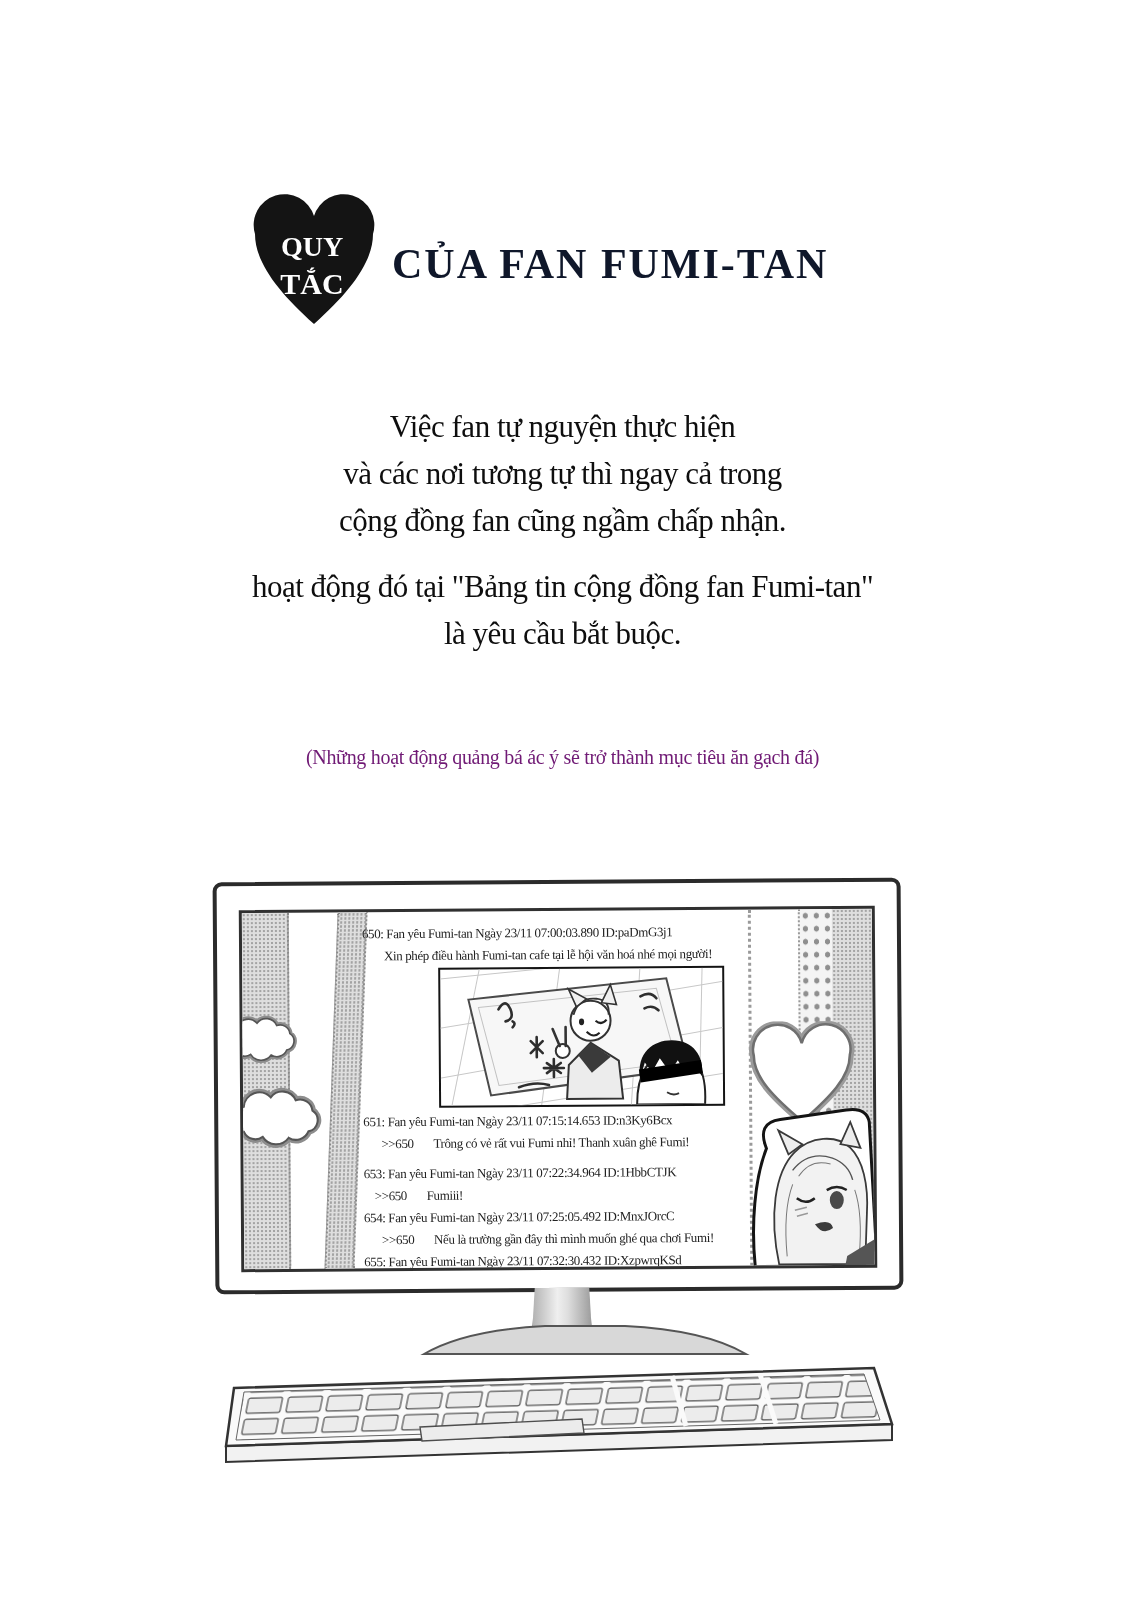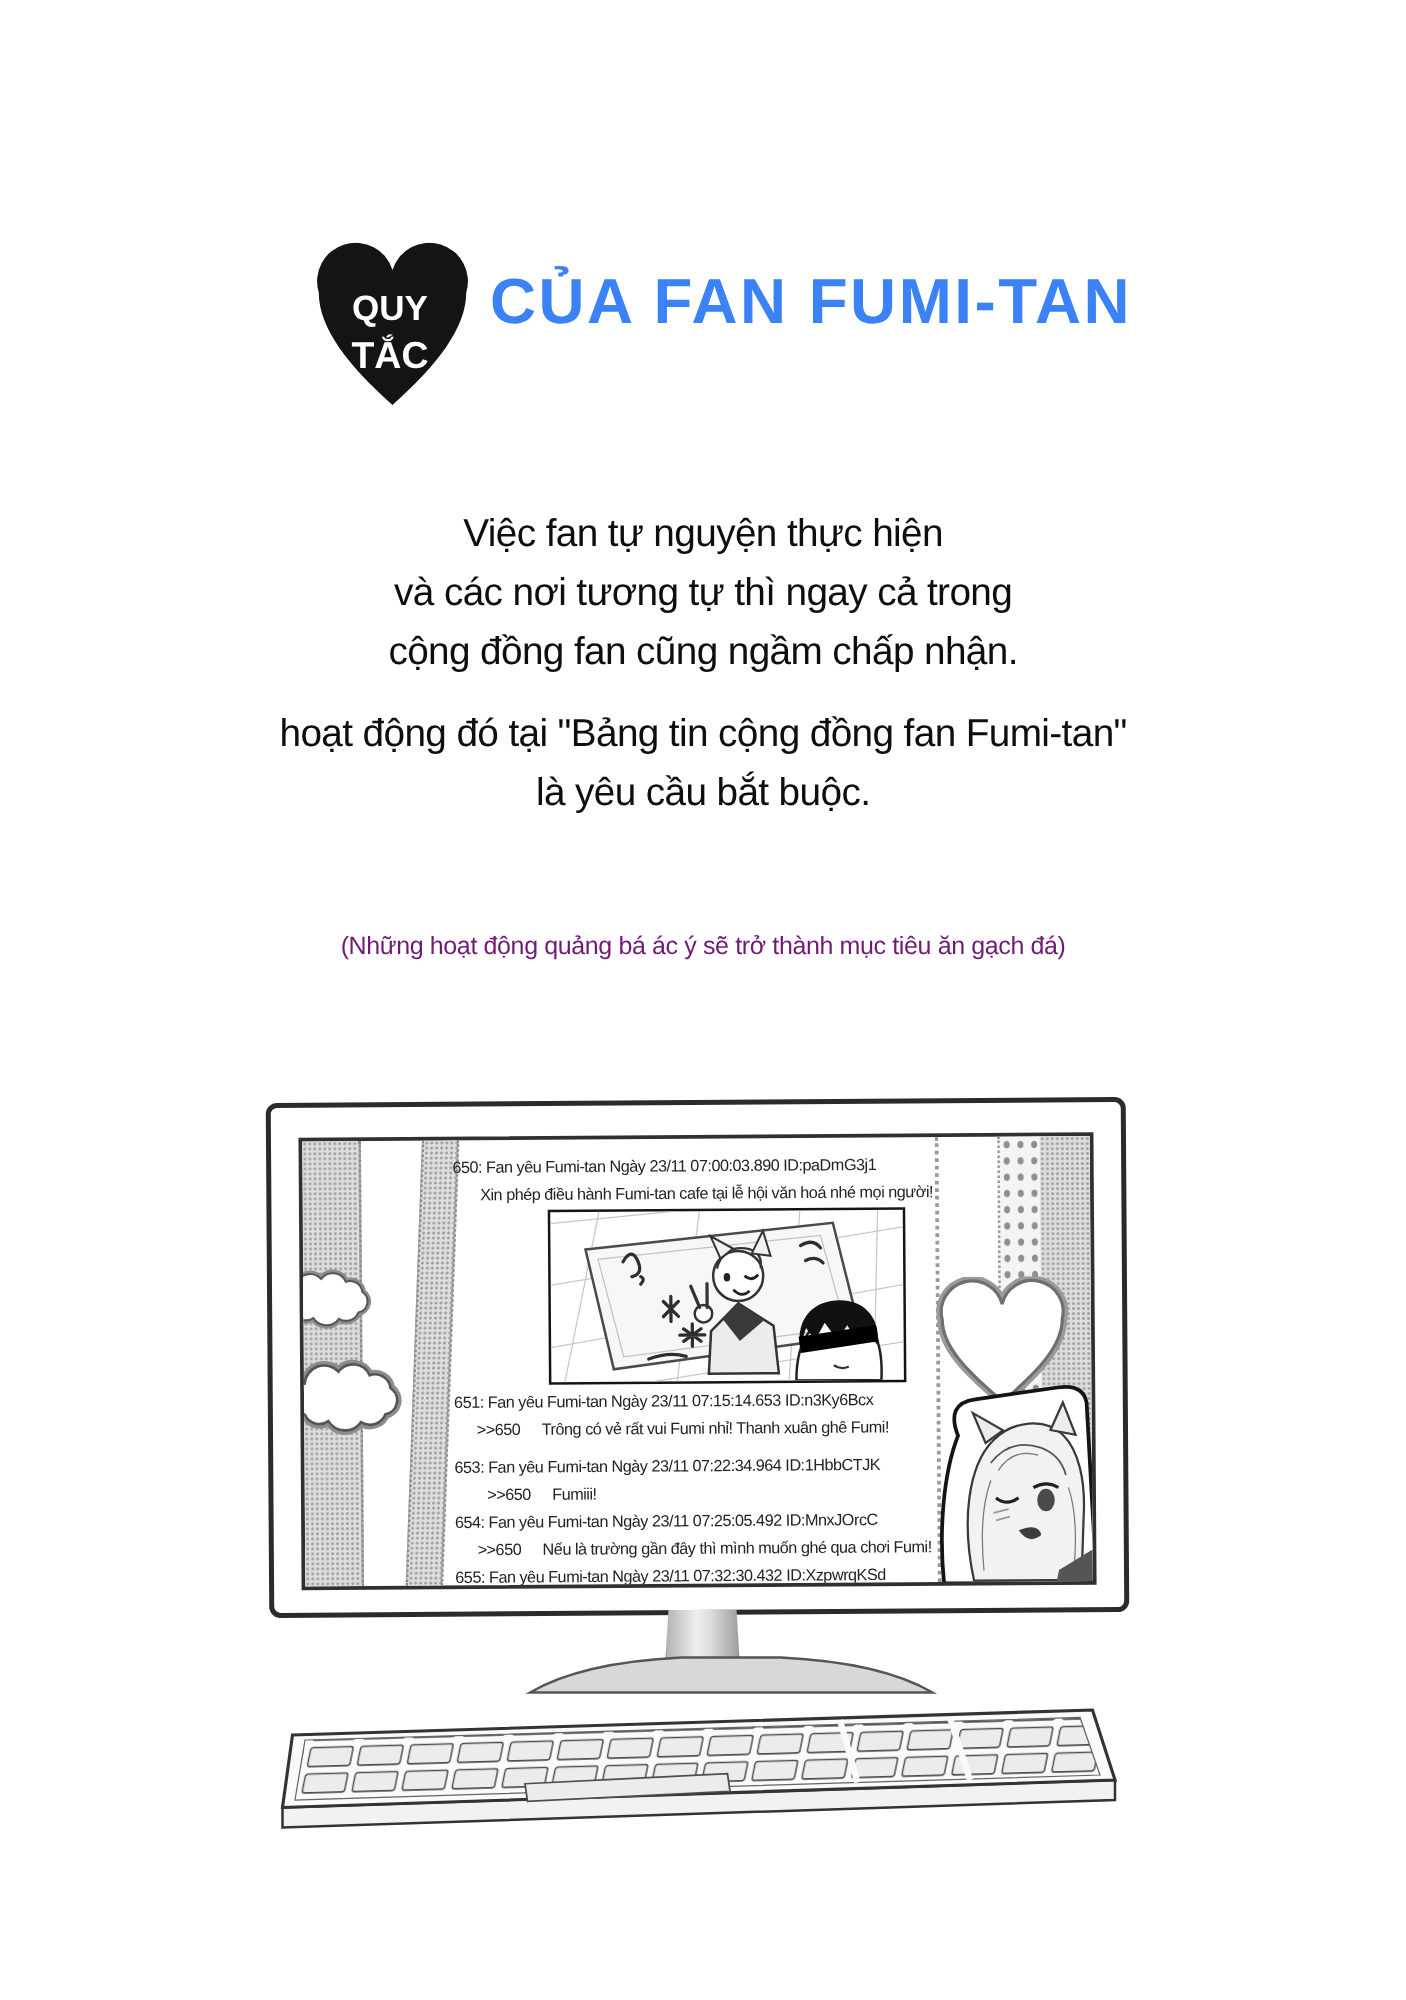--- a/index.html
+++ b/index.html
@@ -1,22 +1,22 @@
 <!DOCTYPE html>
 <html><head>
 <meta charset="utf-8">
 <style>
   html,body{margin:0;padding:0;background:#ffffff;}
   .page{position:relative;width:1125px;height:1600px;background:#fff;overflow:hidden;
-        font-family:Liberation Sans, sans-serif;color:#111;}
+        font-family:Liberation Serif, serif;color:#111;}
 
   
   .badge{position:absolute;left:248px;top:194px;width:132px;height:138px;}
-  .title{position:absolute;left:392px;top:211px;font-size:51px;font-weight:bold;
-         letter-spacing:2px;color:#3b82f6;white-space:nowrap;}
+  .title{position:absolute;left:392px;top:240px;font-size:42px;font-weight:bold;
+         letter-spacing:2px;color:#0f172a;white-space:nowrap;}
 
   
   .textblock{position:absolute;left:0;width:1125px;text-align:center;color:#0e0e0e;}
   .intro{top:356px;font-size:31px;line-height:47px;letter-spacing:-0.5px;margin-top:47px;}
   .rule{top:563px;font-size:31px;line-height:47px;letter-spacing:-0.5px;}
   .note{top:742px;font-size:20px;line-height:30px;letter-spacing:-0.3px;color:#701a75;}
 
   
   .monitor{position:absolute;left:214px;top:880px;width:680px;height:404px;
            background:#fff;border:4px solid #2b2b2b;border-radius:9px;transform:rotate(-0.4deg);}
@@ -42,21 +42,21 @@
   .heart-deco{position:absolute;left:499px;top:112px;width:120px;height:110px;}
   .girl-sticker{position:absolute;left:505px;top:197px;width:128px;height:160px;}
 
   
   .pl{position:absolute;font-size:13px;letter-spacing:-0.4px;color:#222;white-space:nowrap;}
   .ref{display:inline-block;min-width:52px;}
   .p650h{left:120px;top:14px;}  .p650b{left:142px;top:36px;}
   .photo{position:absolute;left:196px;top:56px;width:282px;height:136px;background:#fff;
          border:2px solid #141414;}
   .p651h{left:120px;top:202px;} .p651r{left:138px;top:224px;}
-  .p653h{left:120px;top:254px;} .p653r{left:146px;top:276px;}
+  .p653h{left:120px;top:254px;} .p653r{left:131px;top:276px;}
   .p654h{left:120px;top:298px;} .p654r{left:138px;top:320px;}
   .p655h{left:120px;top:342px;}
 
   
   .stand-neck{position:absolute;left:531px;top:1288px;width:58px;height:64px;
               background:linear-gradient(90deg,#b3b3b3,#efefef 42%,#dedede 60%,#9e9e9e);
               border-left:2px solid #4a4a4a;border-right:2px solid #4a4a4a;
               clip-path:polygon(6% 0,94% 0,100% 100%,0 100%);}
   .stand-base{position:absolute;left:420px;top:1320px;width:330px;height:36px;}
   .keyboard{position:absolute;left:220px;top:1334px;width:680px;height:132px;}

